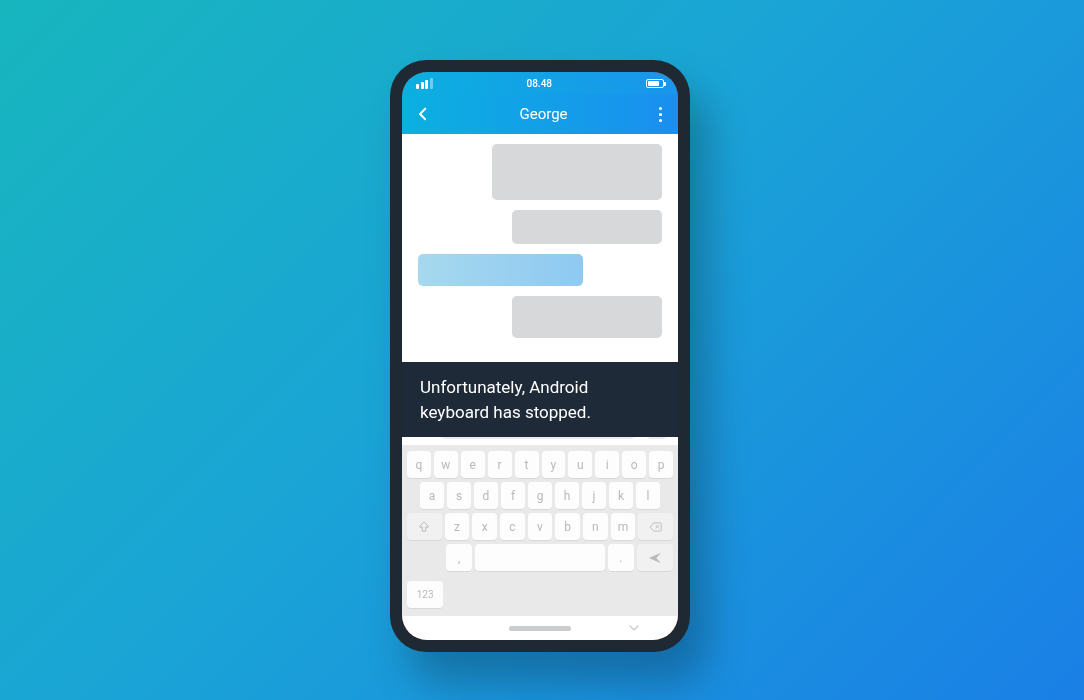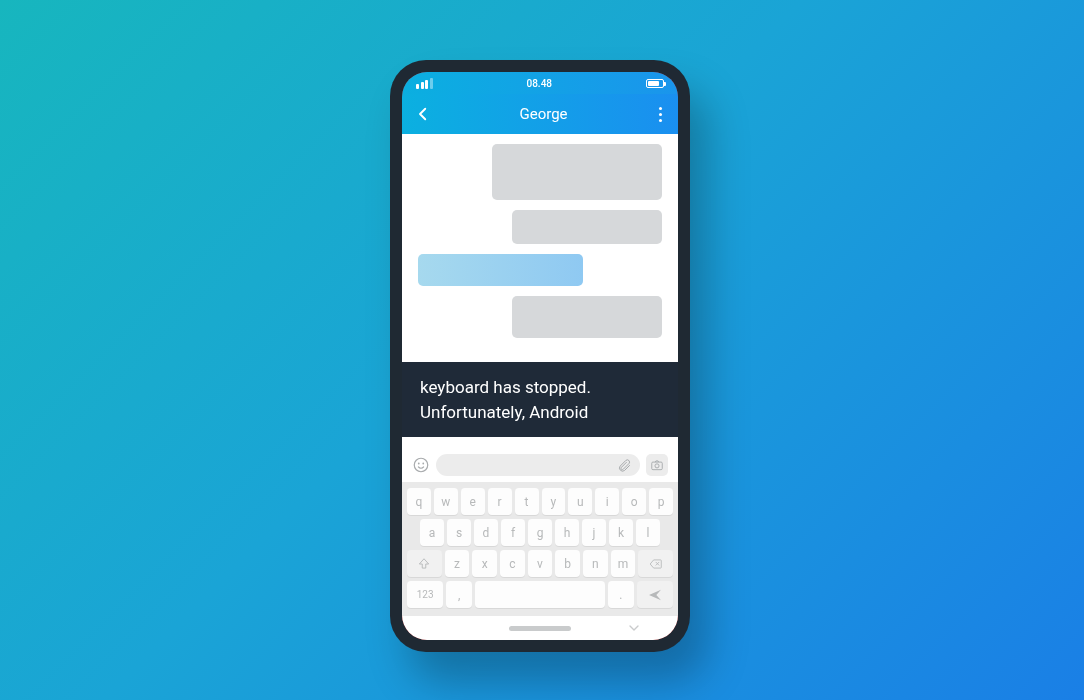--- a/index.html
+++ b/index.html
@@ -76,21 +76,21 @@
   .krow { display:flex; gap:3px; justify-content:center; margin-bottom:4px; }
   .key {
     background:#fdfdfd; border-radius:4px; height:27px;
     display:flex; align-items:center; justify-content:center;
     font-size:12px; color:#b7b9ba; flex:1;
     box-shadow: 0 1px 0 rgba(0,0,0,0.07);
   }
   .krow.r2 { padding: 0 13px; }
   .key.fn { background:#f1f1f1; flex:1.4; }
   .key.space { flex:5; }
-  .key.num { flex:1.4; font-size:10px; }
+  .key.num { flex:1.4; font-size:10px;margin-top:37px; }
   .key.send svg { width:16px; height:16px; }
   .navbar { height:24px; background:#fff; display:flex; align-items:center; justify-content:center; gap:60px; position:relative;}
   .pill { width:62px; height:5px; background:#c9cbcc; border-radius:3px; }
   .chev-dn { position:absolute; right:36px; color:#c9cbcc; }
   svg { display:block; }
 </style>
 </head>
 <body>
 
 <div class="bg">
@@ -216,19 +216,19 @@
       <div class="navbar">
         <div class="pill"></div>
         <span class="chev-dn">
           <svg width="16" height="16" viewBox="0 0 24 24">
               <path d="M6 9l6 6 6-6" stroke="#c9cbcc" stroke-width="2" fill="none" stroke-linecap="round" stroke-linejoin="round"></path>
             </svg>
         </span>
       </div>
 
       <div class="toast">
+        <div>Unfortunately, Android</div>
         <div>keyboard has stopped.</div>
-        <div>Unfortunately, Android</div>
       </div>
 
     </div>
   </div>
 </div>
 
 </body></html>

